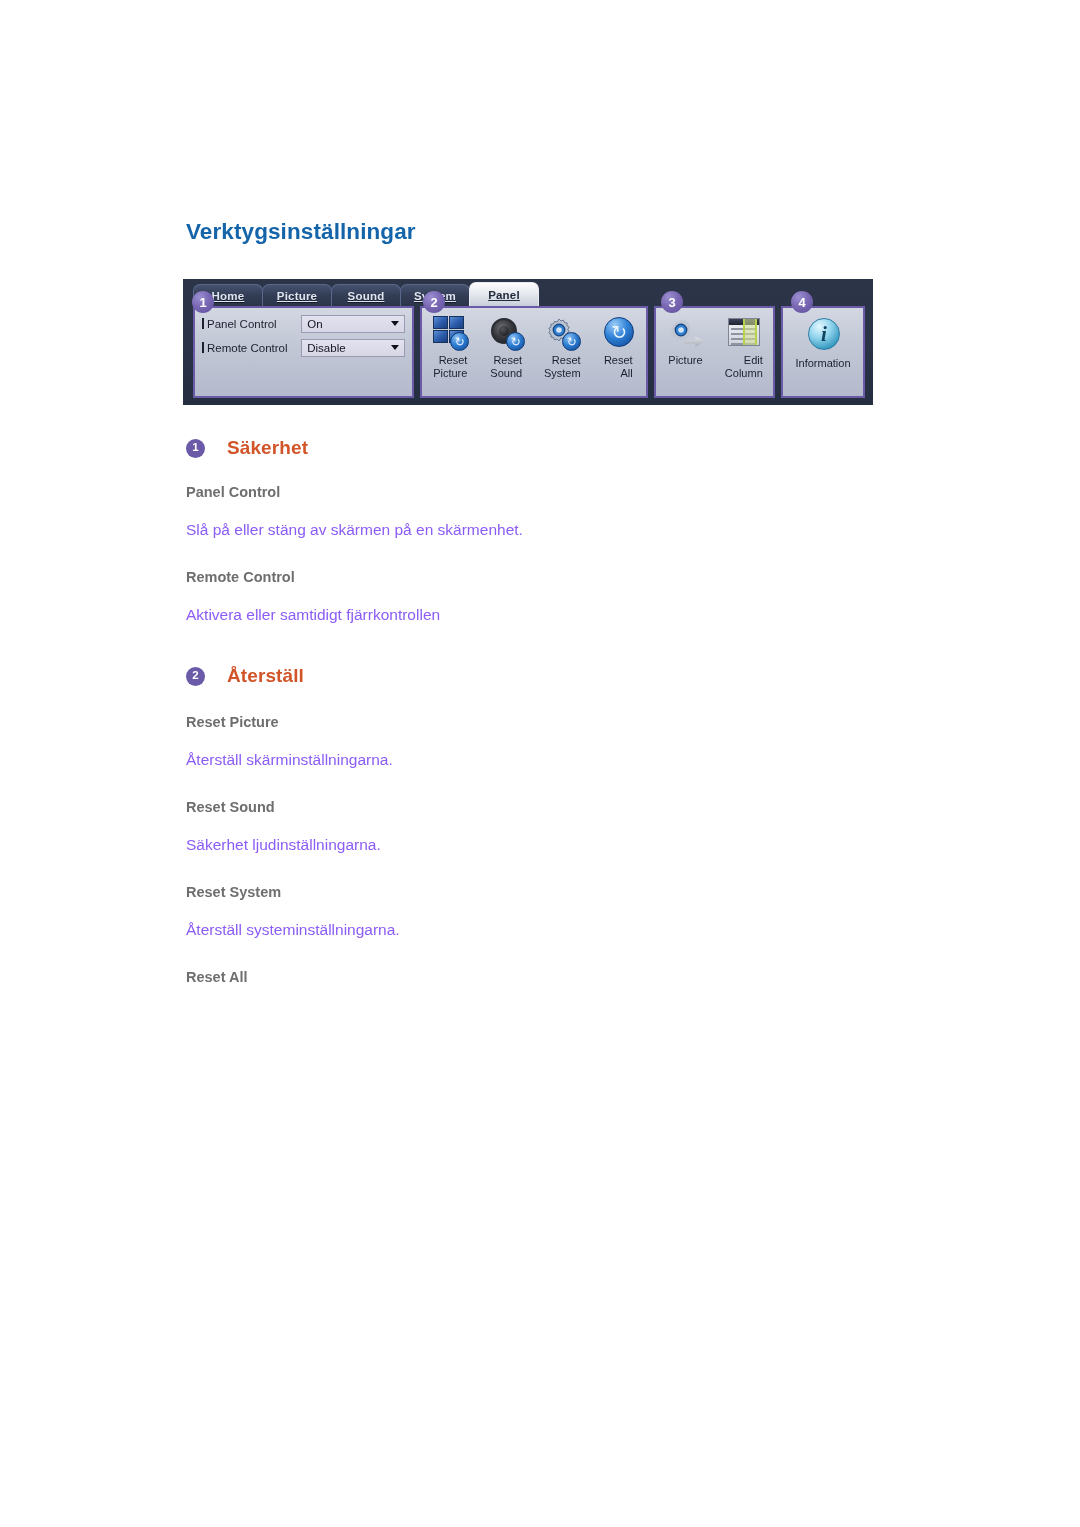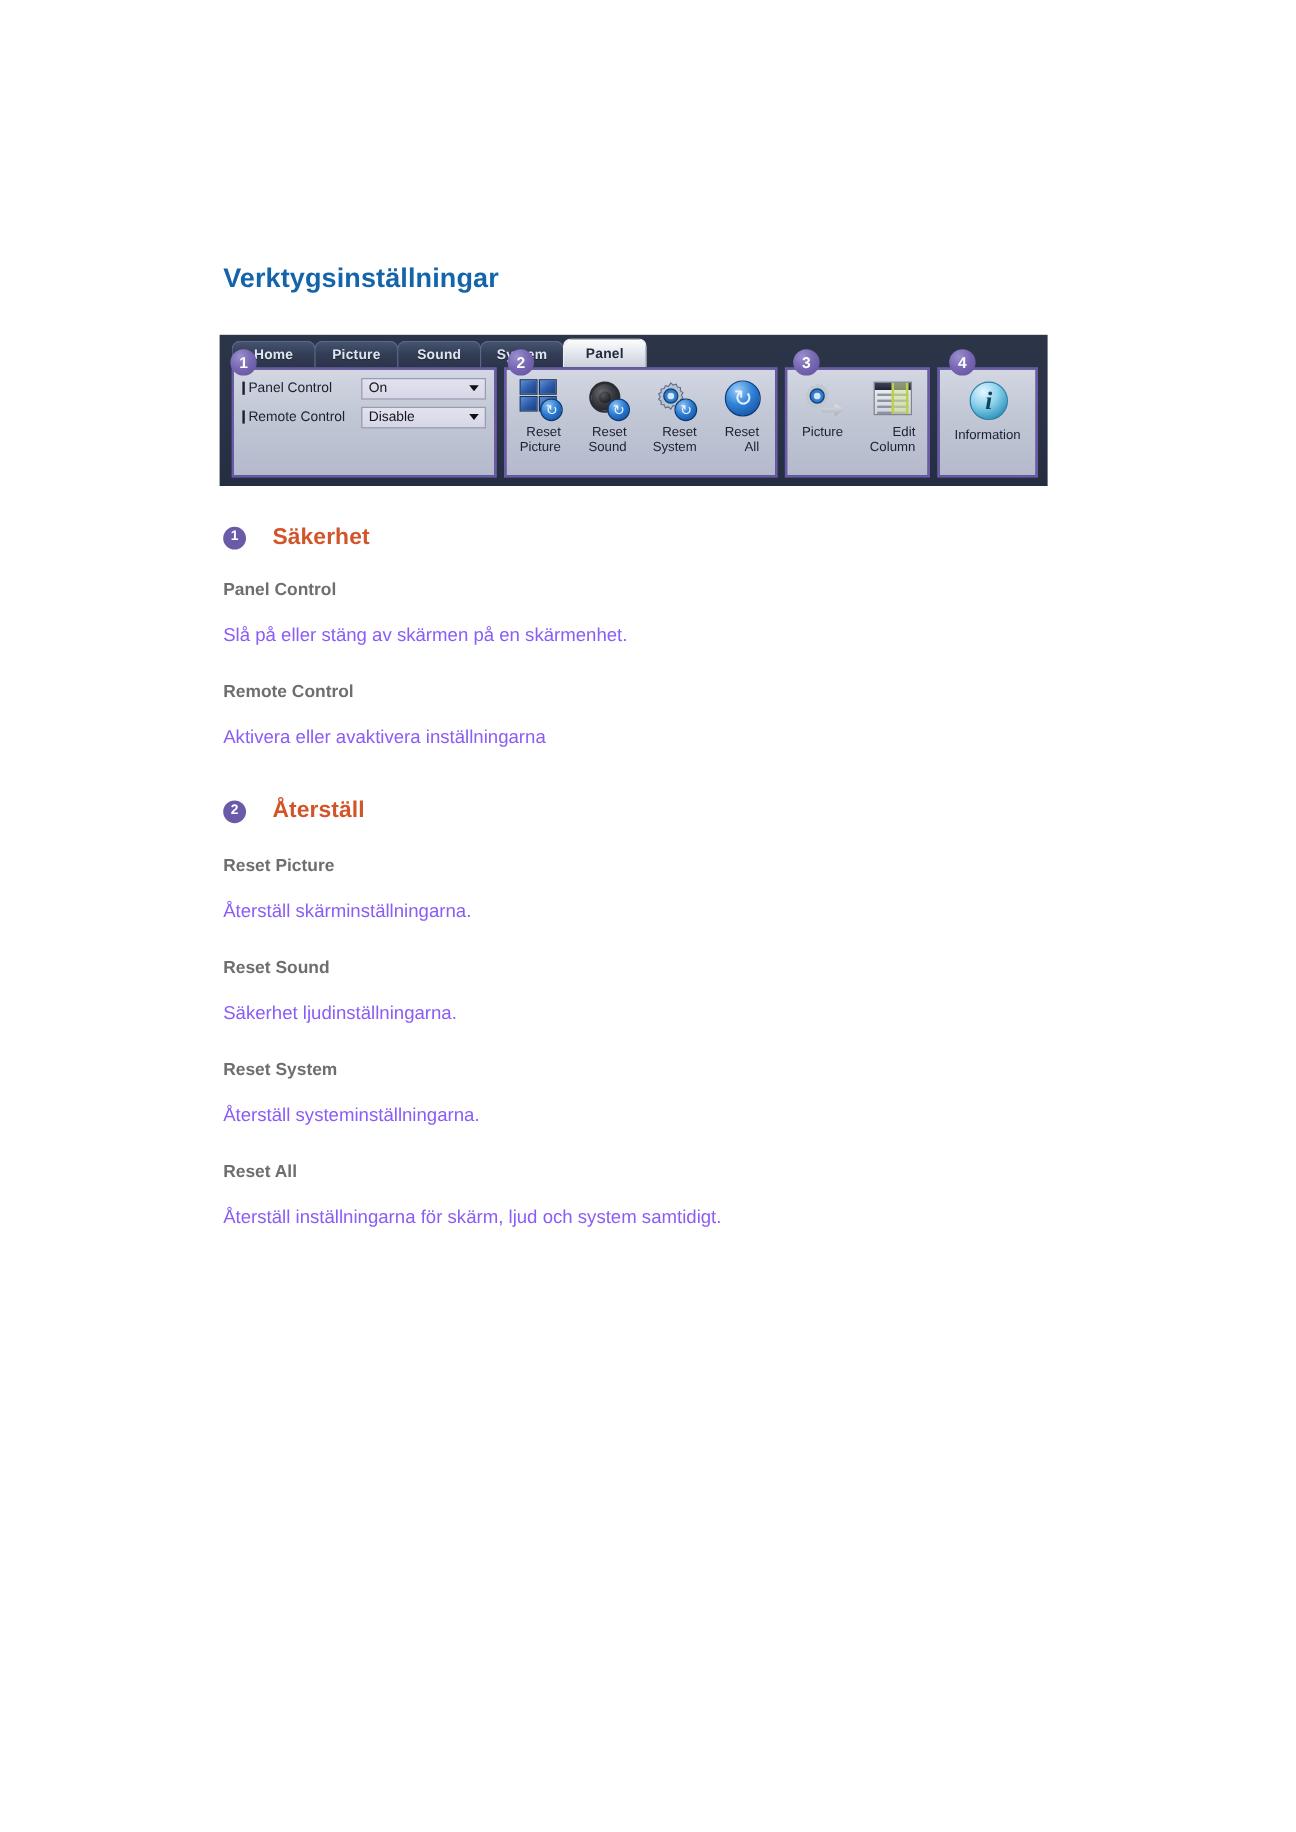--- a/index.html
+++ b/index.html
@@ -72,20 +72,21 @@
     font-size: 11.5px;
     font-weight: bold;
     color: #dfe6f2;
     letter-spacing: 0.2px;
     background: linear-gradient(180deg, #46536f 0%, #333d56 48%, #2b3449 100%);
     border: 1px solid #59678a;
     border-bottom: none;
     border-radius: 7px 7px 0 0;
     margin-right: -1px;
     text-shadow: 0 1px 0 rgba(0,0,0,0.5);
+    text-decoration: underline;
   }
   .tab.active {
     color: #222b3c;
     background: linear-gradient(180deg, #fdfdfd 0%, #e6e9ef 45%, #c9cfda 100%);
     border-color: #e9ecf1;
     text-shadow: none;
     z-index: 4;
     height: 24px;
   }
 
@@ -519,32 +520,31 @@
 
   <div class="section-head" style="left:186px; top:437px;">
     <span class="section-num">1</span>
     <span class="section-title">Säkerhet</span>
   </div>
 
   <div class="sub-head" style="top:484px;">Panel Control</div>
   <div class="body-text" style="top:521px;">Slå på eller stäng av skärmen på en skärmenhet.</div>
 
   <div class="sub-head" style="top:569px;">Remote Control</div>
-  <div class="body-text" style="top:606px;">Aktivera eller avaktivera inställningarna</div>
+  <div class="body-text" style="top:606px;">Aktivera eller samtidigt fjärrkontrollen</div>
 
   <div class="section-head" style="left:186px; top:665px;">
     <span class="section-num">2</span>
     <span class="section-title">Återställ</span>
   </div>
 
   <div class="sub-head" style="top:714px;">Reset Picture</div>
   <div class="body-text" style="top:751px;">Återställ skärminställningarna.</div>
 
   <div class="sub-head" style="top:799px;">Reset Sound</div>
   <div class="body-text" style="top:836px;">Säkerhet ljudinställningarna.</div>
 
   <div class="sub-head" style="top:884px;">Reset System</div>
   <div class="body-text" style="top:921px;">Återställ systeminställningarna.</div>
 
   <div class="sub-head" style="top:969px;">Reset All</div>
-  <div class="body-text" style="top:1006px;">Återställ inställningarna för skärm, ljud och system samtidigt.</div>
 
 </div>
 
 </body></html>

